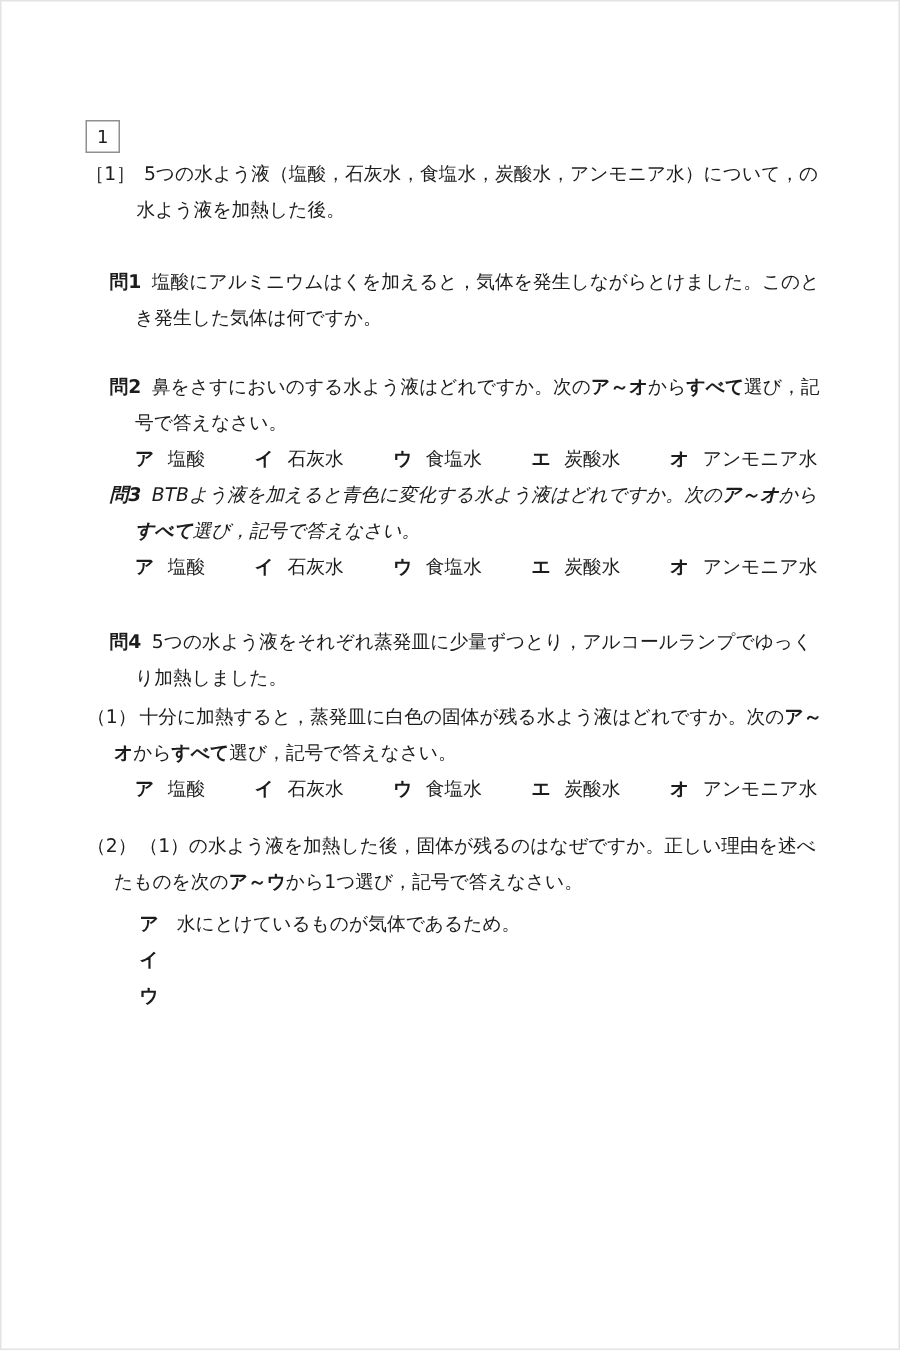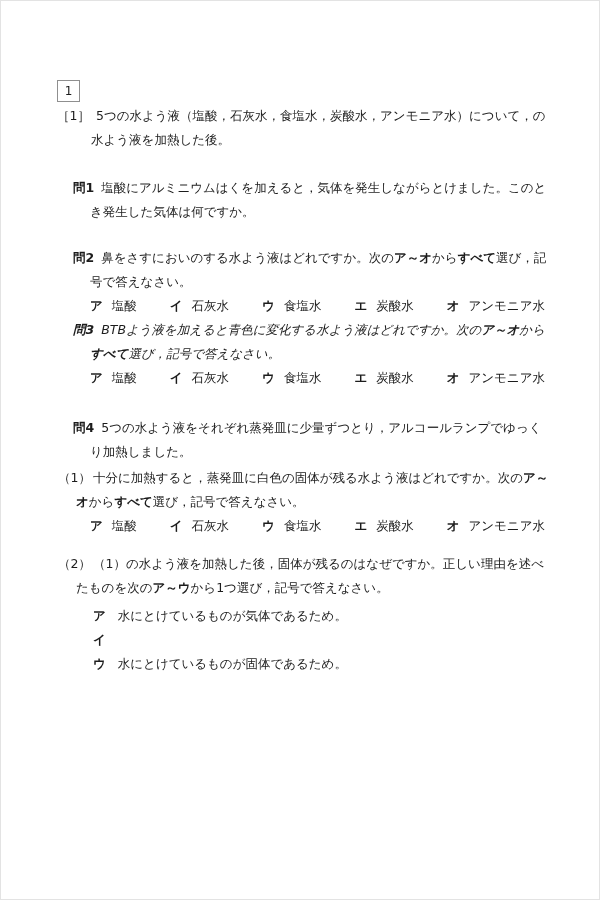--- a/index.html
+++ b/index.html
@@ -163,17 +163,16 @@
   <div class="choices">
     <div class="choice">
         <span class="letter">ア</span>
         <span>水にとけているものが気体であるため。</span>
       </div>
     <div class="choice">
         <span class="letter">イ</span>
       </div>
     <div class="choice">
         <span class="letter">ウ</span>
-        <span>水にとけているものが固体であるため。</span>
       </div>
   </div>
 
 </div>
 
 </body></html>

